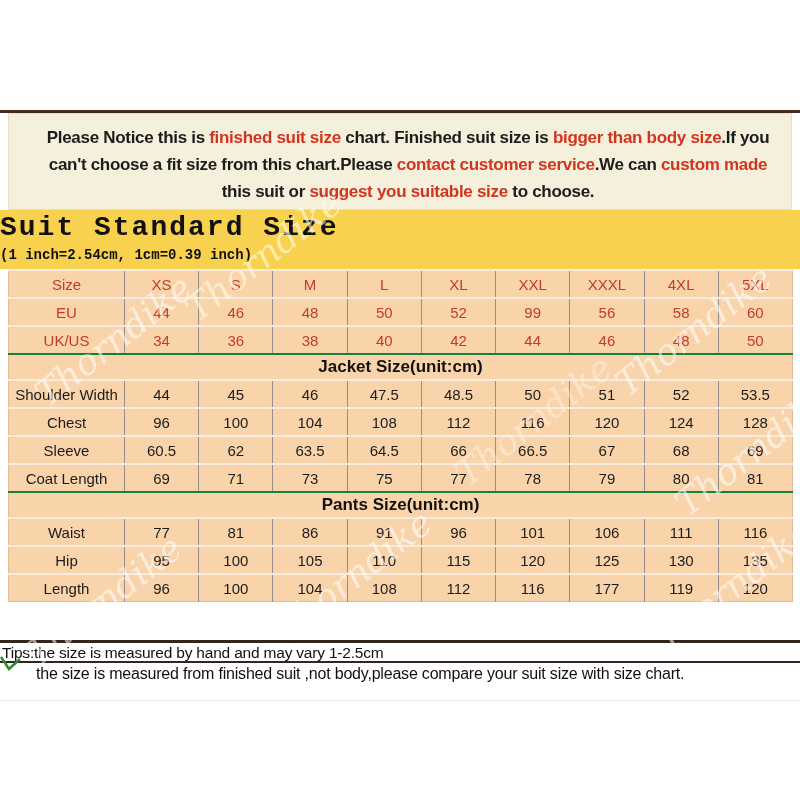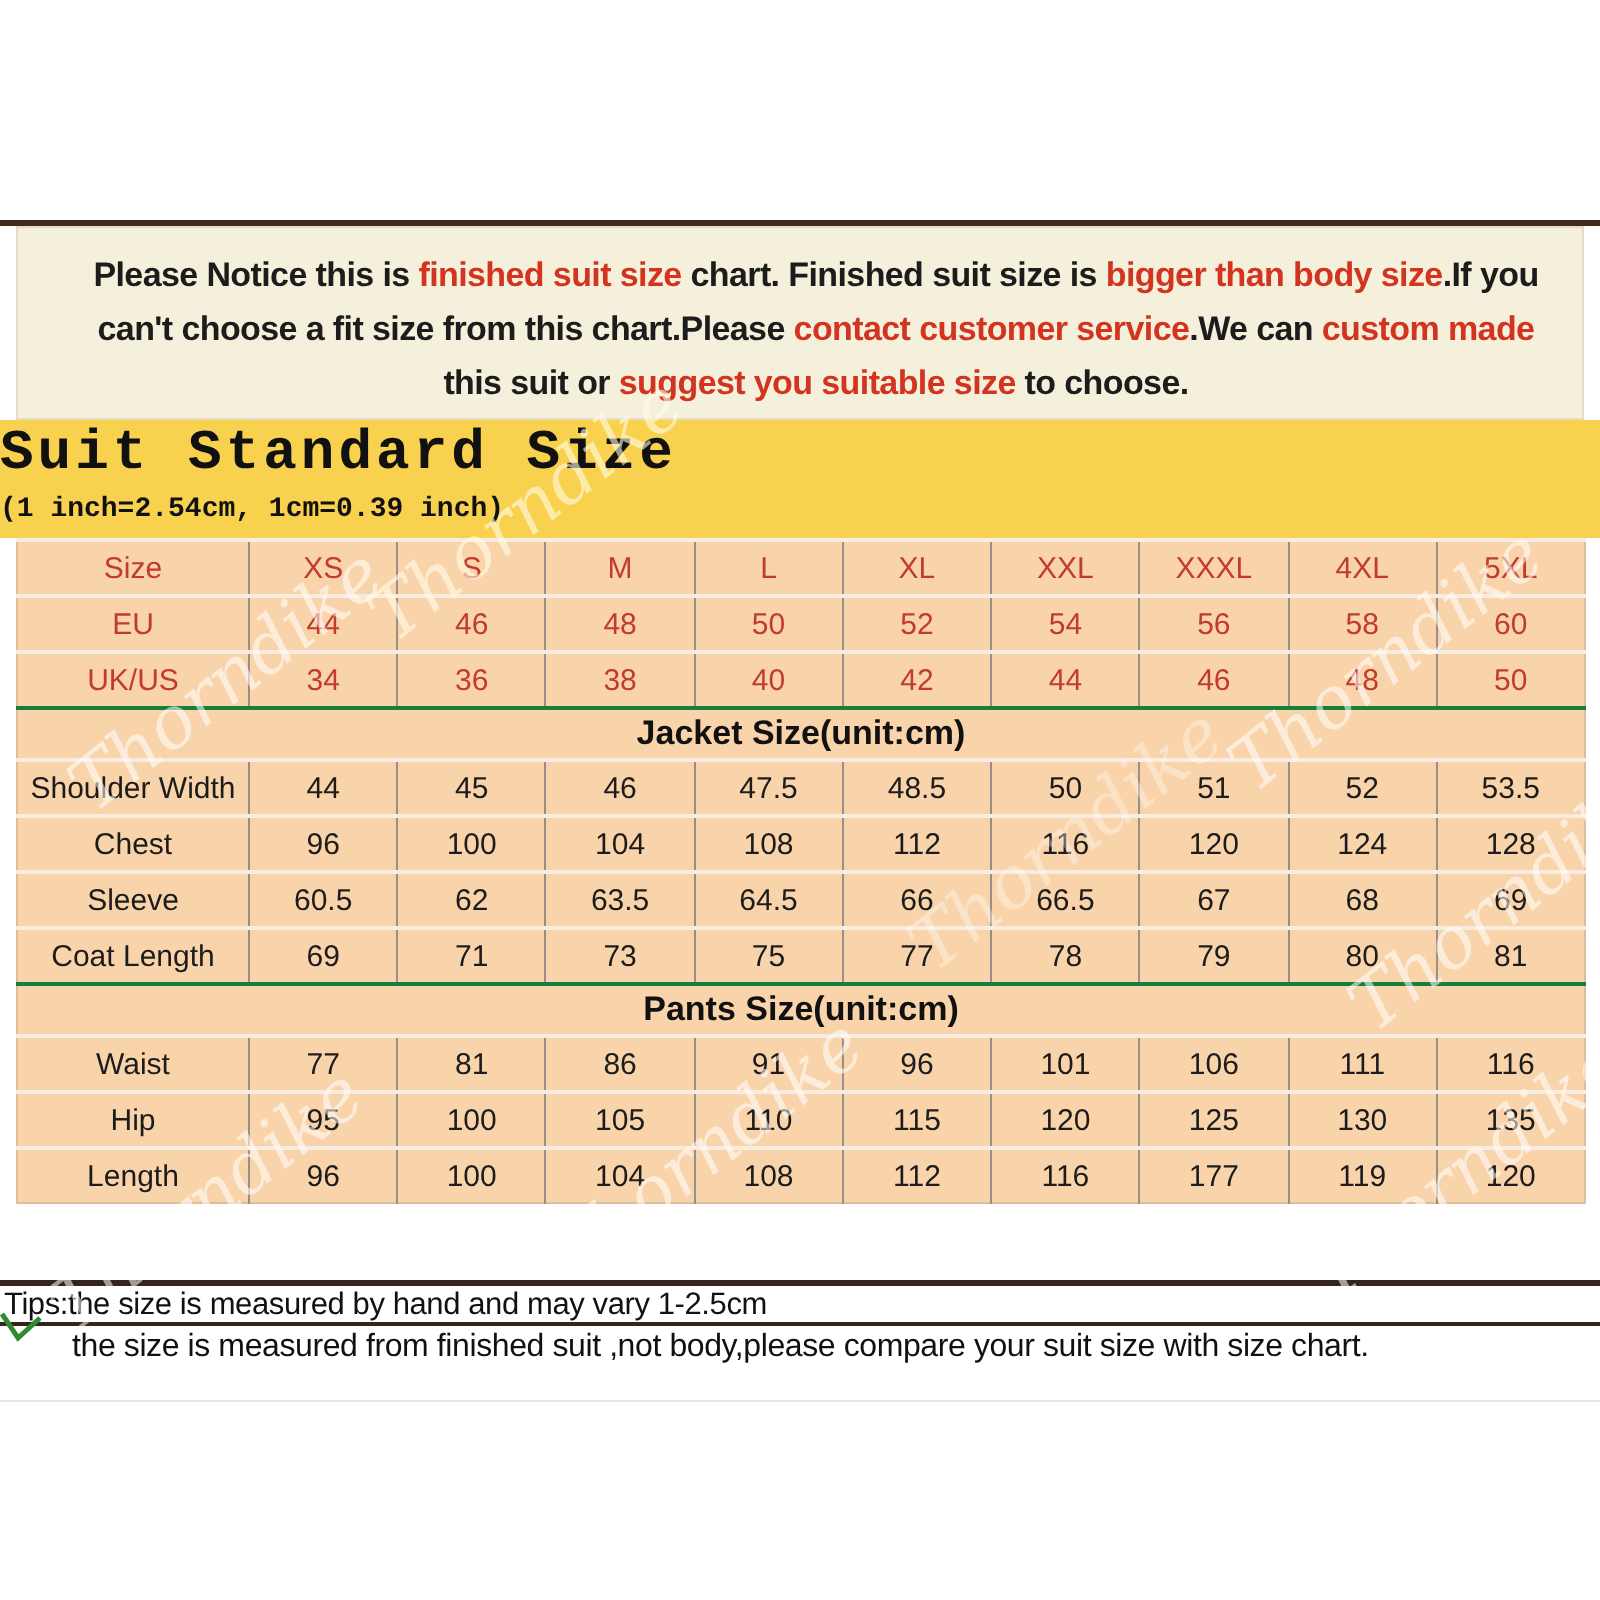--- a/index.html
+++ b/index.html
@@ -91,21 +91,21 @@
           <td class="red-cell">4XL</td>
           <td class="red-cell">5XL</td>
         </tr>
         <tr>
           <td class="red-cell label-cell">EU</td>
           <td class="red-cell">44</td>
           <td class="red-cell">46</td>
           <td class="red-cell">48</td>
           <td class="red-cell">50</td>
           <td class="red-cell">52</td>
-          <td class="red-cell">54</td>
+          <td class="red-cell">99</td>
           <td class="red-cell">56</td>
           <td class="red-cell">58</td>
           <td class="red-cell">60</td>
         </tr>
         <tr>
           <td class="red-cell label-cell">UK/US</td>
           <td class="red-cell">34</td>
           <td class="red-cell">36</td>
           <td class="red-cell">38</td>
           <td class="red-cell">40</td>

